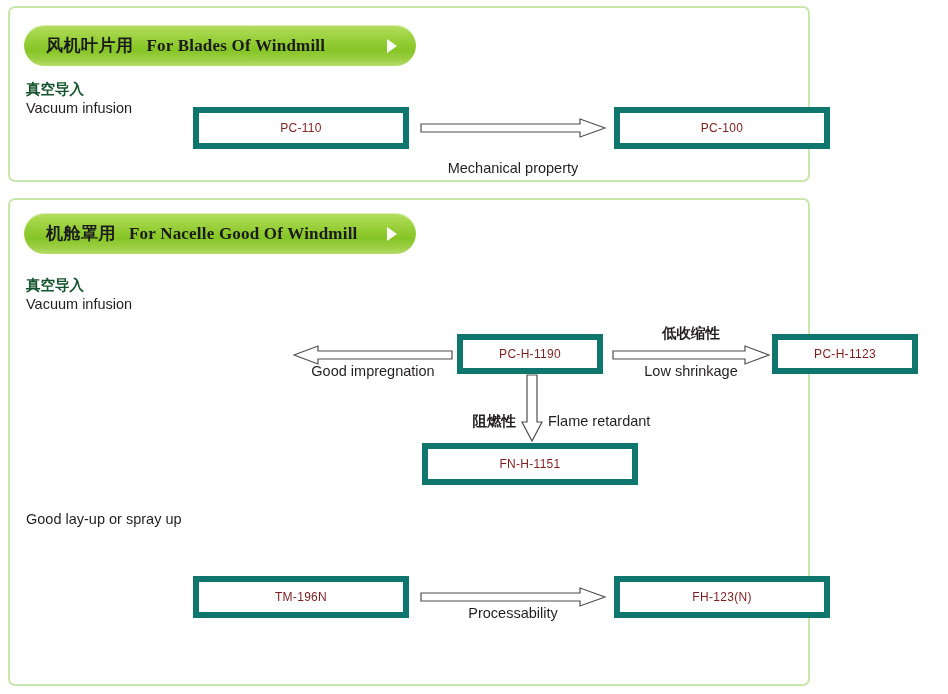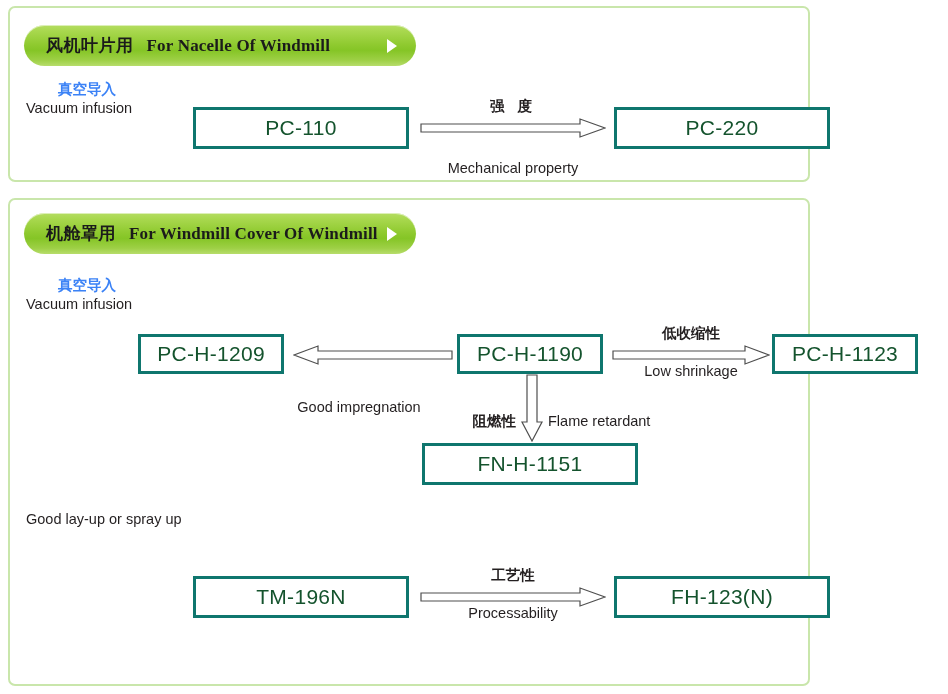--- a/index.html
+++ b/index.html
@@ -73,39 +73,38 @@
     margin-right: 9px;
   }
 
   
   .method { position: absolute; line-height: 1.32; white-space: nowrap; }
   .method .cn {
     display: block;
     font-family: "DejaVu Sans", "Liberation Sans", sans-serif;
     font-weight: bold;
     font-size: 14.5px;
-    color: #3b82f6;
-    margin-left: 32px;
+    color: #14532d;
   }
   .method .en {
     display: block;
     font-size: 14.5px;
     color: #231f20;
   }
 
   
   .box {
     position: absolute;
-    border: 3px solid #0f766e;
+    border: 6px solid #0f766e;
     background: #ffffff;
     display: flex;
     align-items: center;
     justify-content: center;
-    font-size: 21px;
-    color: #14532d;
+    font-size: 12px;
+    color: #7f1d1d;
     letter-spacing: .3px;
     white-space: nowrap;
   }
 
   
   .arrow-h { position: absolute; }
   .arrow-h svg, .arrow-v svg { display: block; }
   .arrow-v { position: absolute; }
 
   
@@ -126,72 +125,68 @@
 </style>
 </head>
 <body>
 
 <div class="page">
 
   <div class="panel" id="panel-blades">
 
     <div class="pill" id="pill-blades">
       <span class="cn">风机叶片用</span>
-      <span class="en">For Nacelle Of Windmill</span>
+      <span class="en">For Blades Of Windmill</span>
       <span class="tri"></span>
     </div>
 
     <div class="method" style="left:16px; top:72px;">
       <span class="cn">真空导入</span>
       <span class="en">Vacuum infusion</span>
     </div>
 
     <div class="box" style="left:183px; top:99px; width:216px; height:42px;">PC-110</div>
 
-    <div class="box" style="left:604px; top:99px; width:216px; height:42px;">PC-220</div>
+    <div class="box" style="left:604px; top:99px; width:216px; height:42px;">PC-100</div>
 
     <div class="arrow-h" style="left:410px; top:110px;">
       <svg width="186" height="20" viewBox="0 0 186 20">
         <path d="M1,6 L160,6 L160,1 L185,10 L160,19 L160,14 L1,14 Z" fill="#ffffff" stroke="#4f4f4f" stroke-width="1.2" stroke-linejoin="miter"></path>
       </svg>
     </div>
 
-    <div class="alabel above" style="left:410px; top:89px; width:186px;">
-      <span class="cn spaced">强 度</span>
-    </div>
     <div class="alabel below" style="left:405px; top:127px; width:196px;margin-top:24px;">
       <span class="en">Mechanical property</span>
     </div>
   </div>
 
   <div class="panel" id="panel-nacelle">
 
     <div class="pill" id="pill-nacelle">
       <span class="cn">机舱罩用</span>
-      <span class="en">For Windmill Cover Of Windmill</span>
+      <span class="en">For Nacelle Good Of Windmill</span>
       <span class="tri"></span>
     </div>
 
     <div class="method" style="left:16px; top:76px;">
       <span class="cn">真空导入</span>
       <span class="en">Vacuum infusion</span>
     </div>
 
-    <div class="box" style="left:128px; top:134px; width:146px; height:40px;">PC-H-1209</div>
 
     <div class="box" style="left:447px; top:134px; width:146px; height:40px;">PC-H-1190</div>
 
     <div class="box" style="left:762px; top:134px; width:146px; height:40px;">PC-H-1123</div>
 
     <div class="arrow-h" style="left:283px; top:145px;">
       <svg width="160" height="20" viewBox="0 0 160 20">
         <path d="M159,6 L25,6 L25,1 L1,10 L25,19 L25,14 L159,14 Z" fill="#ffffff" stroke="#4f4f4f" stroke-width="1.2" stroke-linejoin="miter"></path>
       </svg>
     </div>
-    <div class="alabel below" style="left:264px; top:162px; width:170px;margin-top:36px;">
+    <div class="alabel below" style="left:278px; top:162px; width:170px;">
       <span class="en">Good impregnation</span>
     </div>
 
     <div class="arrow-h" style="left:602px; top:145px;">
       <svg width="158" height="20" viewBox="0 0 158 20">
         <path d="M1,6 L133,6 L133,1 L157,10 L133,19 L133,14 L1,14 Z" fill="#ffffff" stroke="#4f4f4f" stroke-width="1.2" stroke-linejoin="miter"></path>
       </svg>
     </div>
     <div class="alabel above" style="left:602px; top:124px; width:158px;">
       <span class="cn">低收缩性</span>
@@ -220,21 +215,18 @@
 
     <div class="box" style="left:183px; top:376px; width:216px; height:42px;">TM-196N</div>
 
     <div class="box" style="left:604px; top:376px; width:216px; height:42px;">FH-123(N)</div>
 
     <div class="arrow-h" style="left:410px; top:387px;">
       <svg width="186" height="20" viewBox="0 0 186 20">
         <path d="M1,6 L160,6 L160,1 L185,10 L160,19 L160,14 L1,14 Z" fill="#ffffff" stroke="#4f4f4f" stroke-width="1.2" stroke-linejoin="miter"></path>
       </svg>
     </div>
-    <div class="alabel above" style="left:410px; top:366px; width:186px;">
-      <span class="cn">工艺性</span>
-    </div>
     <div class="alabel below" style="left:405px; top:404px; width:196px;">
       <span class="en">Processability</span>
     </div>
   </div>
 
 </div>
 
 </body></html>

